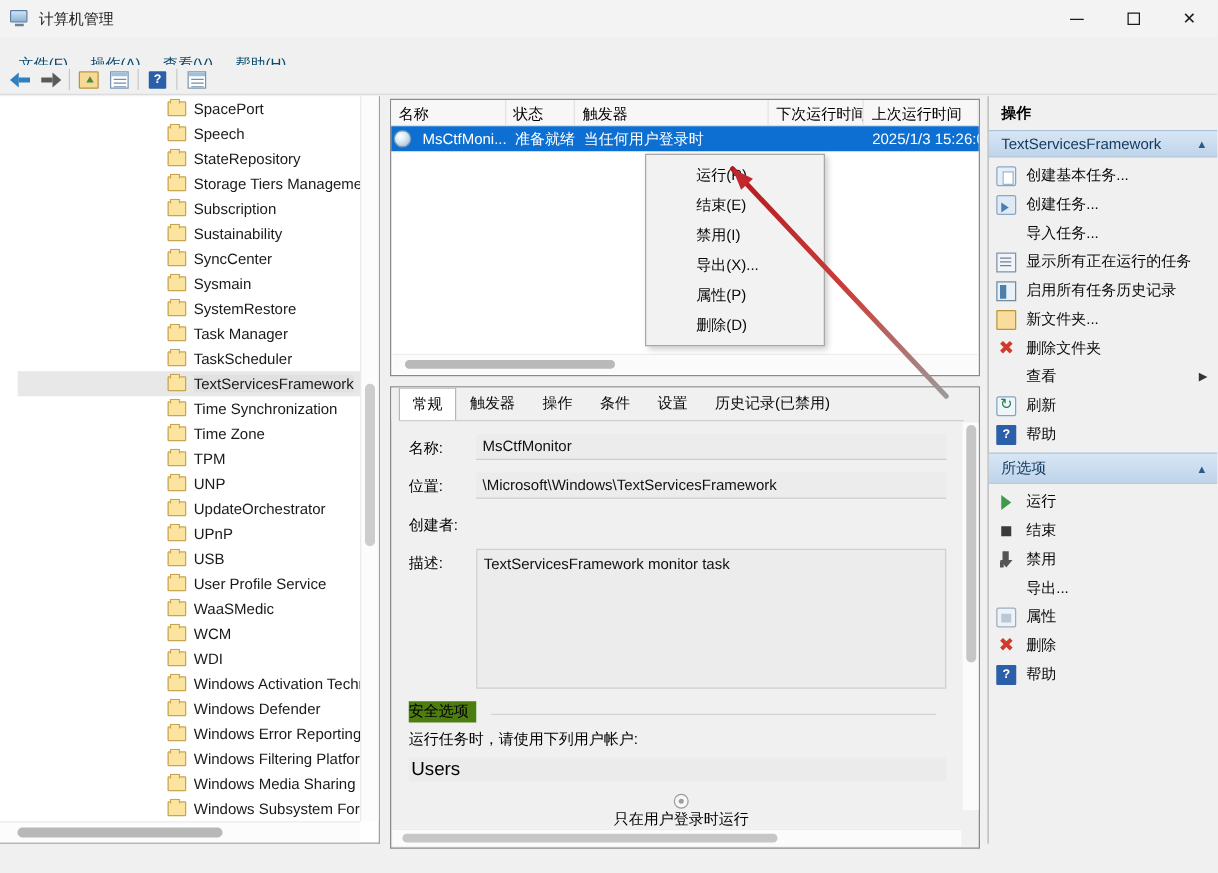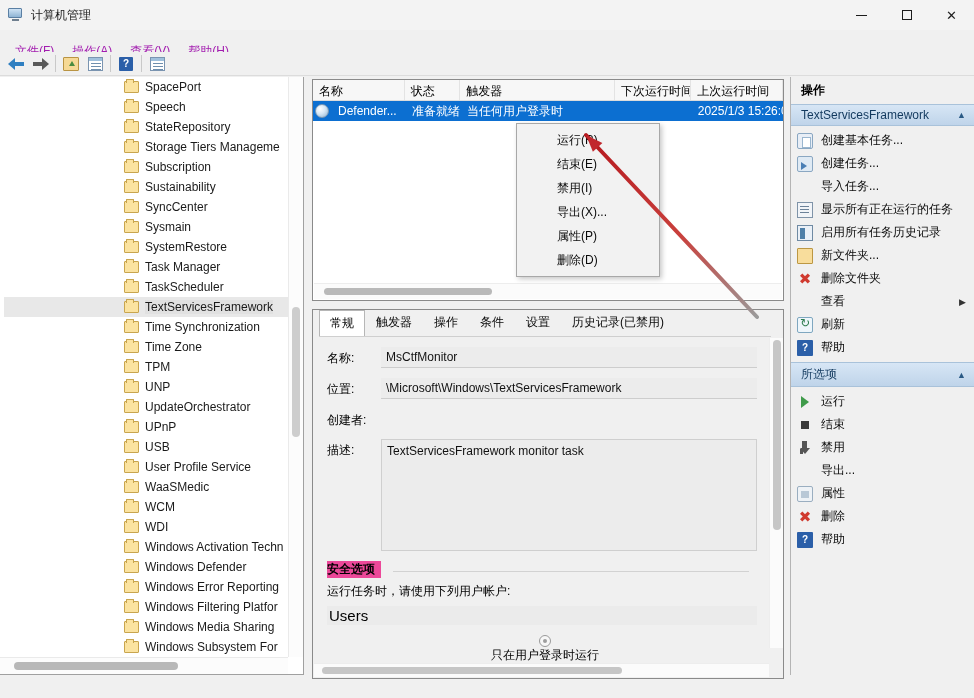--- a/index.html
+++ b/index.html
@@ -39,21 +39,21 @@
     font-size: 13px; color: #1b1b1b; background: transparent;
   }
   .wc-min { width: 11px; height: 1px; background: #1b1b1b; }
   .wc-max { width: 10px; height: 10px; border: 1px solid #1b1b1b; }
 
   
   .menubar {
     position: absolute; left: 0; top: 30px; width: 974px; height: 22px;
     background: #f0f0f0; display: flex; align-items: center; padding-left: 6px;
   }
-  .menuitem { padding: 2px 9px; font-size: 12px; color: #a21caf; margin-top: 20px; }
+  .menuitem { padding: 2px 9px; font-size: 12px; color: #0c4a6e; margin-top: 20px; }
 
   
   .toolbar {
     position: absolute; left: 0; top: 52px; width: 974px; height: 24px;
     background: #f0f0f0; display: flex; align-items: center; padding-left: 4px;
     border-bottom: 1px solid #dcdcdc;
   }
   .tb-btn { width: 24px; height: 22px; display: flex; align-items: center; justify-content: center; }
   .tb-sep { width: 1px; height: 17px; background: #c9c9c9; margin: 0 3px; }
 
@@ -93,21 +93,21 @@
     width: 14px; height: 14px; background: #2b5fa8; color: #fff; font-size: 10px; font-weight: bold;
     display: flex; align-items: center; justify-content: center; border-radius: 1px;
   }
 
   
   .tree-panel {
     position: absolute; left: 0; top: 77px; width: 304px; height: 598px;
     background: #fff; border: 1px solid #a0a0a0; border-left: none; border-top: none;
     overflow: hidden;
   }
-  .tree-scroll { position: absolute; left: 4px; top: 0; width: 288px; height: 580px; overflow: hidden; }
+  .tree-scroll { position: absolute; left: 14px; top: 0; width: 288px; height: 580px; overflow: hidden; }
   .tree-item {
     height: 20px; display: flex; align-items: center; padding-left: 120px;
     white-space: nowrap; font-size: 12px; color: #1a1a1a;
   }
   .tree-item .fico {
     width: 15px; height: 12px; flex: none; margin-right: 6px; position: relative;
     background: #fbe3a0; border: 1px solid #c8a54e; border-radius: 1px;
   }
   .tree-item .fico:before {
     content: ""; position: absolute; left: 1px; top: -3px; width: 6px; height: 3px;
@@ -181,21 +181,21 @@
     flex: 1; background: #ececec; border: none; border-bottom: 1px solid #cdcdcd;
     font-size: 12px; padding: 3px 4px 3px 5px; min-height: 20px; color: #111;
     font-family: Liberation Sans, sans-serif;
   }
   .frm-val.empty { background: transparent; border-bottom: none; }
   .frm-desc {
     flex: 1; background: #ececec; border: 1px solid #cfcfcf; height: 112px;
     font-size: 12px; padding: 4px 5px; color: #111; margin-right: 14px;
   }
   .group { margin-top: 10px; padding: 0 8px; }
-  .group-title { font-size: 12px; display: inline-block; padding-right: 6px; background: #ec4899; font-weight: bold; }
+  .group-title { font-size: 12px; display: inline-block; padding-right: 6px; background: #4d7c0f; }
   .group-line { height: 1px; background: #d2d2d2; margin-top: -7px; margin-left: 66px; margin-right: 14px; }
   .sec-text { font-size: 12px; margin-top: 11px; }
   .sec-user { font-size: 15px; margin-top: 6px; background: #ebebeb; padding: 1px 2px; width: 430px; }
   .radio-row { display: flex; align-items: center; margin-top: 10px; font-size: 12px; flex-direction: column; }
   .radio {
     width: 12px; height: 12px; border-radius: 50%; border: 1px solid #9a9a9a;
     background: #f7f7f7; margin-right: 9px; margin-left: 9px; flex: none; position: relative;
   }
   .radio.on:after {
     content: ""; position: absolute; left: 3px; top: 3px; width: 4px; height: 4px;
@@ -455,21 +455,21 @@
       <div class="lv-header" id="lv-header">
           <div class="lv-th" style="width: 100px;">名称</div>
           <div class="lv-th" style="width: 60px;">状态</div>
           <div class="lv-th" style="width: 170px;">触发器</div>
           <div class="lv-th" style="width: 83px;">下次运行时间</div>
           <div class="lv-th" style="width: 100px;">上次运行时间</div>
         </div>
       <div id="lv-rows">
           <div class="lv-row selected">
             <span class="task-ico"></span>
-            <div class="lv-cell" style="width: 81px;">Defender...</div>
+            <div class="lv-cell" style="width: 81px;">MsCtfMoni...</div>
             <div class="lv-cell" style="width: 60px;">准备就绪</div>
             <div class="lv-cell" style="width: 170px;">当任何用户登录时</div>
             <div class="lv-cell" style="width: 83px;"></div>
             <div class="lv-cell" style="width: 100px;">2025/1/3 15:26:06</div>
           </div>
         </div>
       <div class="lv-hscroll">
         <div class="lv-hthumb"></div>
       </div>
     </div>

